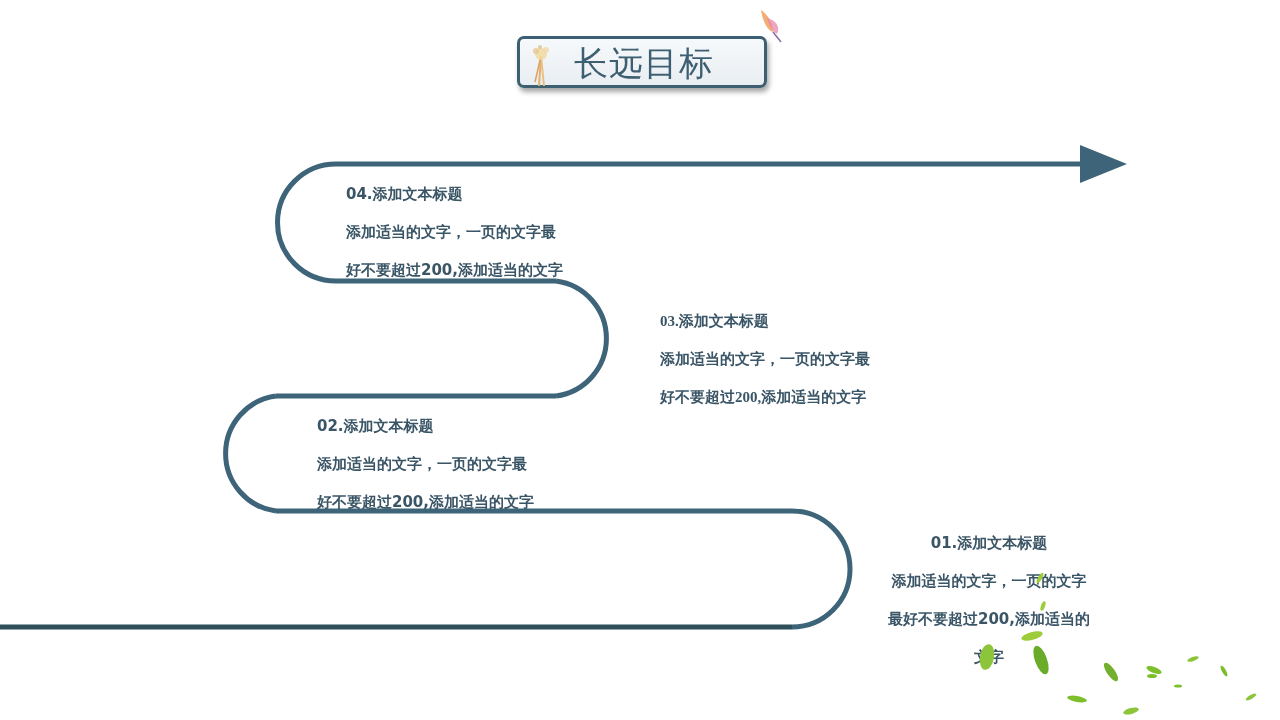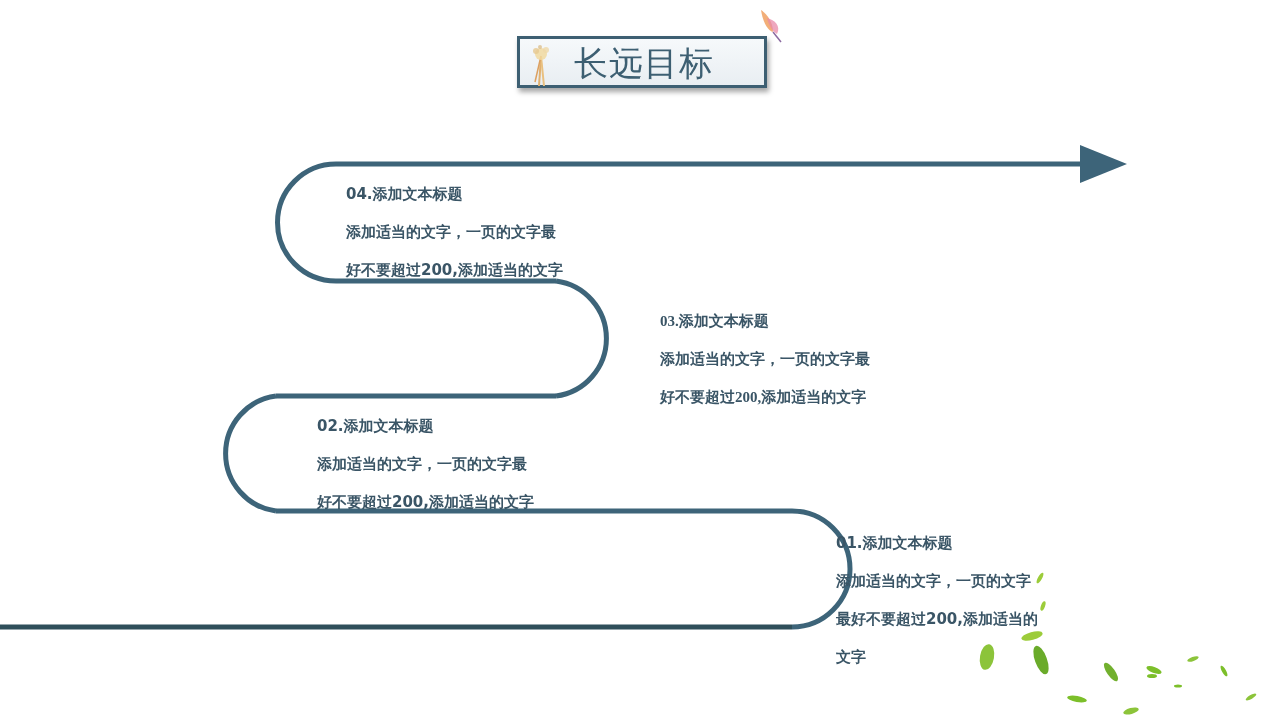--- a/index.html
+++ b/index.html
@@ -24,21 +24,21 @@
       width: 1280px;
       height: 720px;
     }
     .title-box {
       position: absolute;
       left: 517px;
       top: 36px;
       width: 250px;
       height: 52px;
       border: 3px solid #3d5f72;
-      border-radius: 0;
+      border-radius: 7px;
       background: linear-gradient(#f6f9fb, #e9eef2);
       box-shadow: 2px 4px 5px rgba(0,0,0,0.35);
       box-sizing: border-box;
     }
     .title-text {
       position: absolute;
       left: 54px;
       top: 4px;
       font-size: 34px;
       line-height: 40px;
@@ -139,21 +139,21 @@
     <span class="body">添加适当的文字，一页的文字最
 好不要超过200,添加适当的文字</span>
   </div>
 
   <div class="step" style="left:294px; top:407px;margin-left:23px;">
     <span class="heading">02.添加文本标题</span>
     <span class="body">添加适当的文字，一页的文字最
 好不要超过200,添加适当的文字</span>
   </div>
 
-  <div class="step" style="left:836px; top:524px;">
+  <div class="step" style="left:888px; top:524px;text-align:center;">
     <span class="heading">01.添加文本标题</span>
     <span class="body">添加适当的文字，一页的文字
 最好不要超过200,添加适当的
 文字</span>
   </div>
 
   <svg class="leaves" viewBox="0 0 1280 720">
     <ellipse cx="987" cy="657" rx="7" ry="13" fill="#8cc43a" transform="rotate(10 987 657)"></ellipse>
     <ellipse cx="1032" cy="636" rx="11" ry="4" fill="#9ccc3a" transform="rotate(-15 1032 636)"></ellipse>
     <ellipse cx="1041" cy="660" rx="6" ry="15" fill="#6aab2a" transform="rotate(-20 1041 660)"></ellipse>

